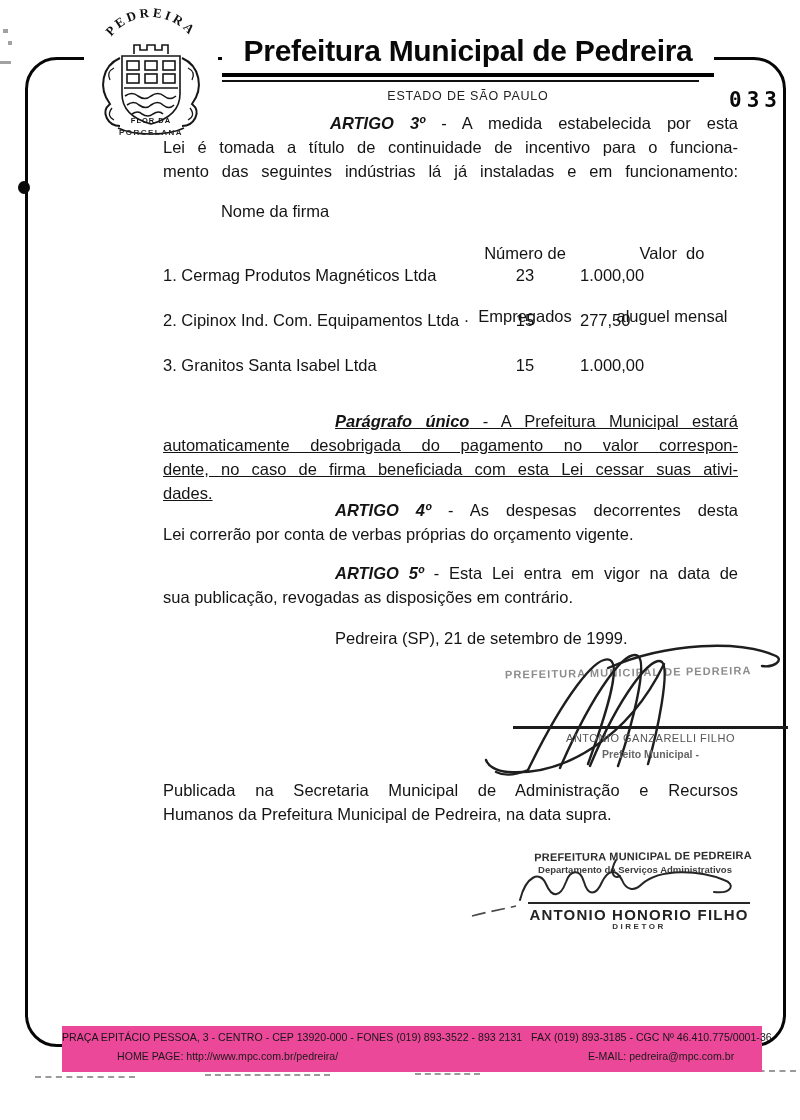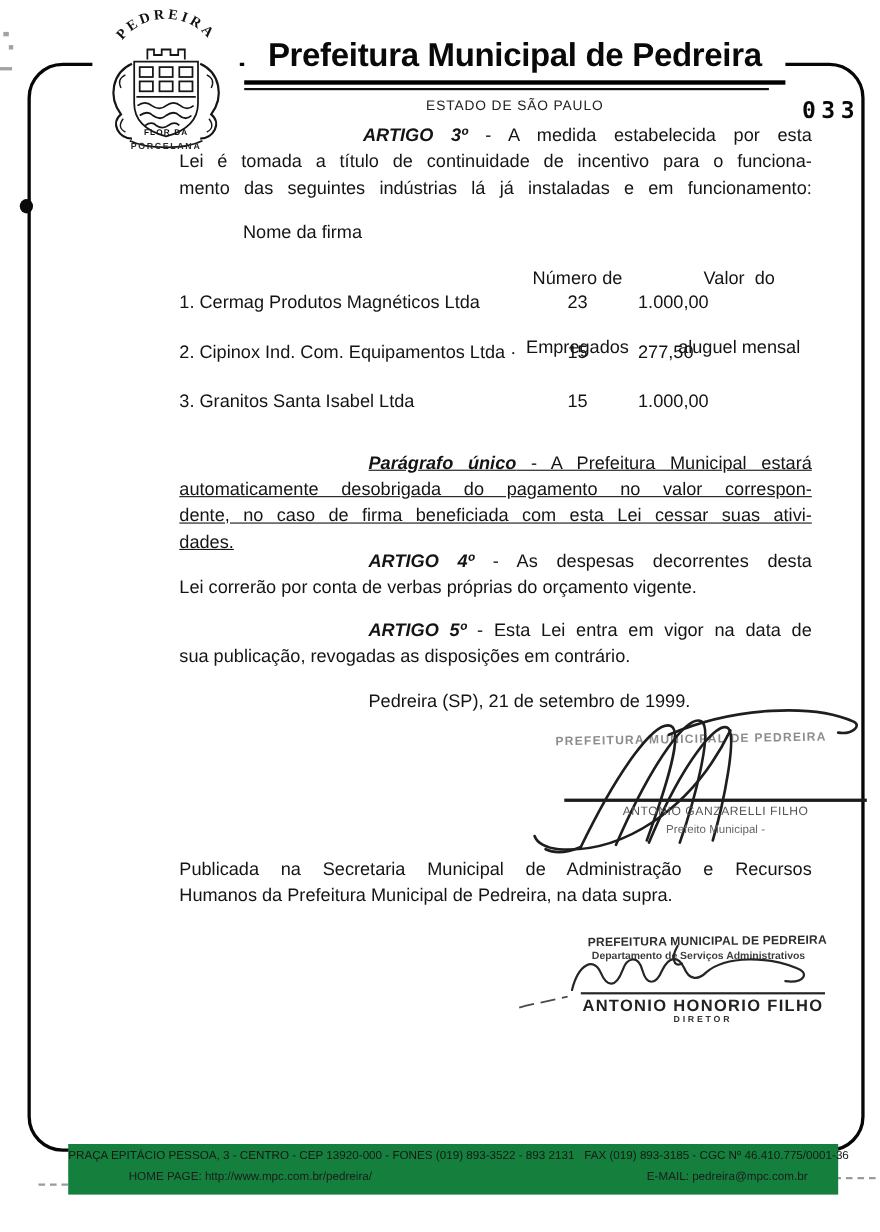--- a/index.html
+++ b/index.html
@@ -35,35 +35,35 @@
   .cell-name { position:absolute; left:0; width:330px; }
   .cell-emp  { position:absolute; left:307px; width:110px; text-align:center; }
   .cell-val  { position:absolute; left:417px; width:133px; text-align:left; }
 
   
   .stamp1 { left:505px; top:666px; width:285px; font-size:11px; font-weight:bold; letter-spacing:1.1px;
             color:rgba(45,45,45,.55); transform:rotate(-1deg); z-index:3; white-space:nowrap; }
   .sigline1 { left:513px; top:726px; width:275px; height:2.5px; background:#1c1c1c; z-index:3; }
   .signame1 { left:513px; top:732px; width:275px; text-align:center; font-size:11px;
               letter-spacing:0.5px; color:#555; z-index:4; }
-  .sigrole1 { left:513px; top:748px; width:275px; text-align:center; font-size:10.5px; color:#666; z-index:4; }
+  .sigrole1 { left:513px; top:748px; width:275px; text-align:center; font-size:10.5px; color:#666; z-index:4;font-weight:bold; }
 
   .stamp2-org { left:528px; top:850px; width:230px; text-align:center; font-size:11px; font-weight:bold;
                 letter-spacing:0.2px; color:#2e2e2e; transform:rotate(-0.6deg); z-index:3; white-space:nowrap; }
   .stamp2-dept { left:520px; top:864px; width:230px; text-align:center; font-size:9.5px; font-weight:bold;
                  color:#3d3d3d; z-index:3; white-space:nowrap; }
   .sigline2 { left:528px; top:902px; width:222px; height:2px; background:#262626; z-index:3; }
   .signame2 { left:518px; top:906px; width:242px; text-align:center; font-size:15px; font-weight:bold;
               letter-spacing:1.2px; color:#222; z-index:4; }
   .sigrole2 { left:518px; top:922px; width:242px; text-align:center; font-size:8px; font-weight:bold;
               letter-spacing:2.5px; color:#333; z-index:4; }
   svg.sig { position:absolute; z-index:4; }
 
   
-  .footer-box { left:62px; top:1026px; width:700px; height:46px; background:#15803d; z-index:3;margin-top:14px; }
+  .footer-box { left:62px; top:1026px; width:700px; height:46px; background:#ec4899; z-index:3; }
   .f1 { position:absolute; left:0; top:5px; width:700px; text-align:center; font-size:10.6px;
         color:#161616; white-space:pre; }
   .f2a { position:absolute; left:55px; top:24px; font-size:10.6px; color:#1a1a1a; white-space:pre; }
   .f2b { position:absolute; left:498px; top:24px; font-size:10.6px; color:#1a1a1a; white-space:pre;padding-left:28px; }
 
   
   .punch-dot { left:18px; top:181px; width:12px; height:13px; border-radius:50%; background:#0a0a0a; z-index:3; }
   .mark { background:#555; opacity:.55; z-index:3; }
   .dash { height:0; border-top:2px dashed #9a9a9a; z-index:3; }
 </style>

